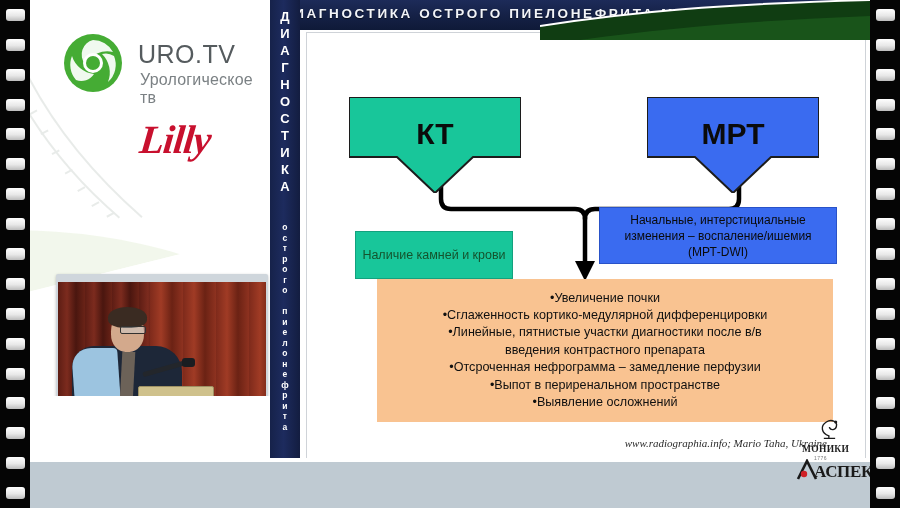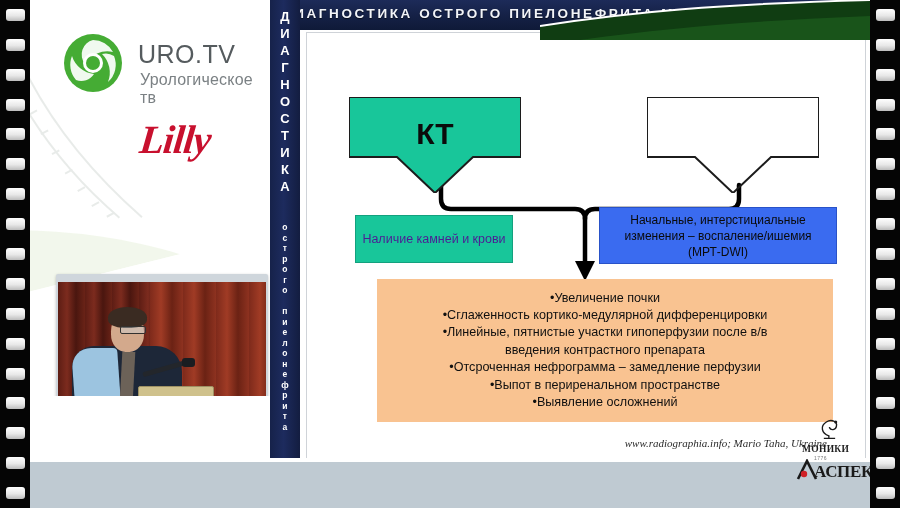--- a/index.html
+++ b/index.html
@@ -359,30 +359,30 @@
   #mrt-outline {
     position: absolute;
     left: 340px; top: 64px;
     width: 172px; height: 96px;
     pointer-events: none;
   }
 
   
   #kt-result {
     position: absolute;
-    left: 48px; top: 182px;
+    left: 48px; top: 198px;
     width: 158px; height: 48px;
     background: #18c69a;
     border: 1px solid #13a17e;
     display: flex;
     align-items: center;
     justify-content: center;
     text-align: center;
     font-size: 12.5px;
-    color: #4c1d95;
+    color: #14532d;
     line-height: 16px;
     box-sizing: border-box;
     padding: 0 6px;
   }
   #mrt-result {
     position: absolute;
     left: 292px; top: 174px;
     width: 238px; height: 57px;
     background: #3a6bf0;
     border: 1px solid #2952c8;
@@ -620,37 +620,40 @@
         <polygon points="278,248 268,228 288,228" fill="#000"></polygon>
       </svg>
 
       <div id="kt-box" class="arrow-box">
         <span>КТ</span>
       </div>
       <svg id="kt-outline" viewBox="0 0 172 96">
         <polygon points="0,0 172,0 172,60 124,60 86,96 48,60 0,60" fill="none" stroke="#1c1c1c" stroke-width="2"></polygon>
       </svg>
 
+      <div id="mrt-box" class="arrow-box">
+        <span>МРТ</span>
+      </div>
       <svg id="mrt-outline" viewBox="0 0 172 96">
         <polygon points="0,0 172,0 172,60 124,60 86,96 48,60 0,60" fill="none" stroke="#1c1c1c" stroke-width="2"></polygon>
       </svg>
 
       <div id="kt-result">
         <span>Наличие камней и крови</span>
       </div>
 
       <div id="mrt-result">
         <span>Начальные, интерстициальные изменения – воспаление/ишемия (МРТ-DWI)</span>
       </div>
 
       <div id="findings">
         <ul>
           <li>•Увеличение почки</li>
           <li>•Сглаженность кортико-медулярной дифференцировки</li>
-          <li>•Линейные, пятнистые участки гипоперфузии после в/в</li>
+          <li>•Линейные, пятнистые участки диагностики после в/в</li>
           <li>введения контрастного препарата</li>
           <li>•Отсроченная нефрограмма – замедление перфузии</li>
           <li>•Выпот в периренальном пространстве</li>
           <li>•Выявление осложнений</li>
         </ul>
       </div>
 
       <div id="credit">www.radiographia.info;  Mario Taha, Ukraine</div>
     </div>
 

